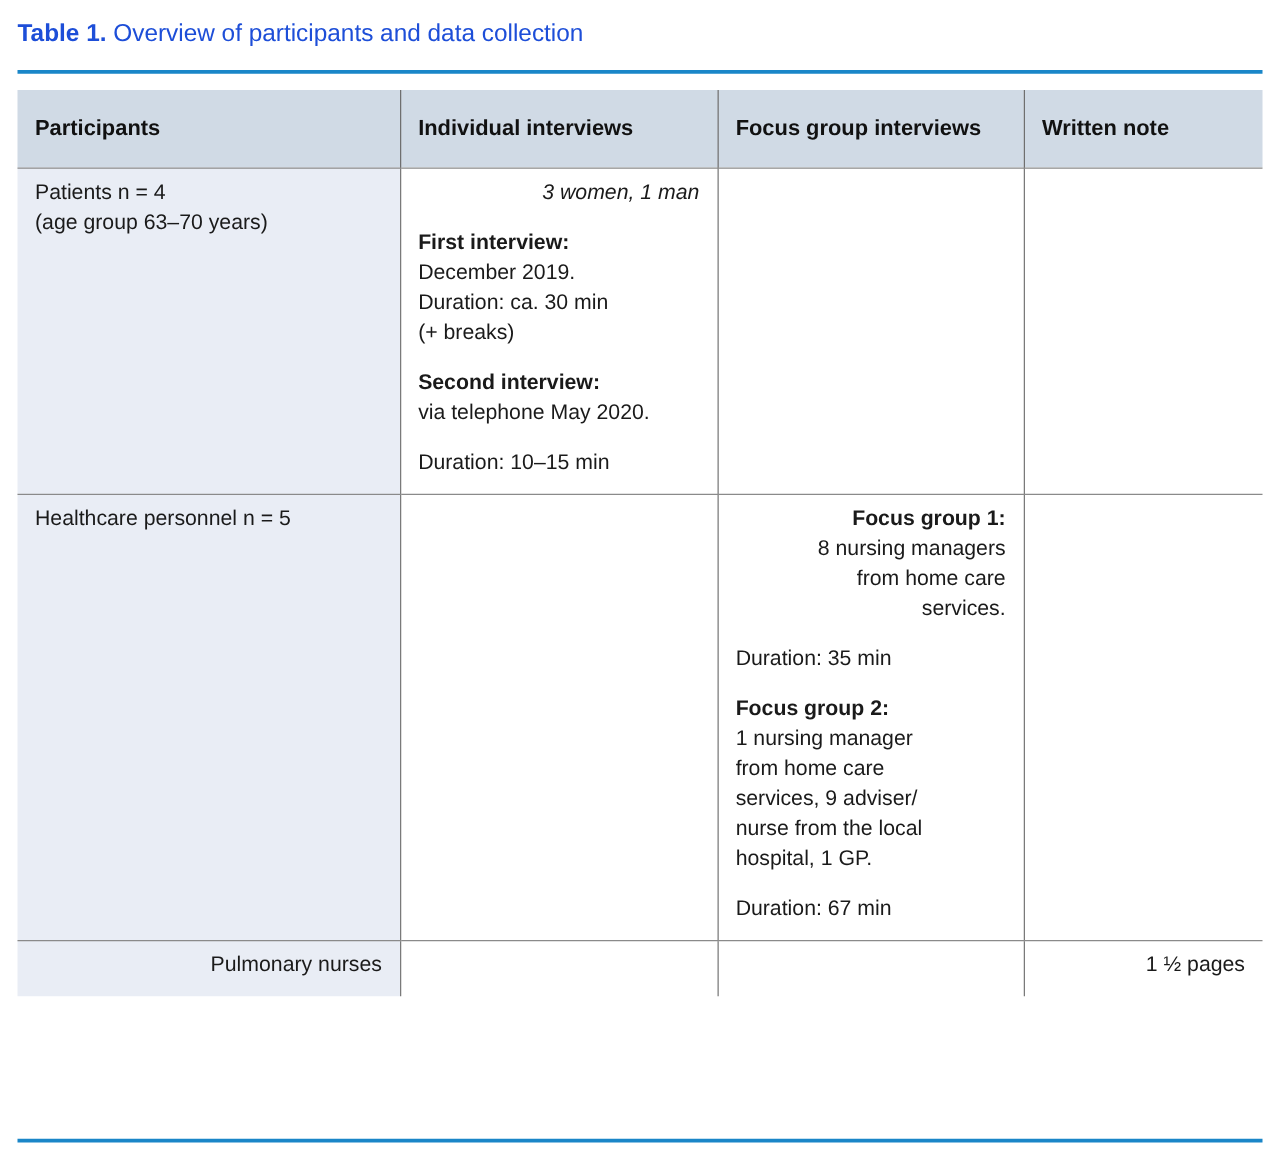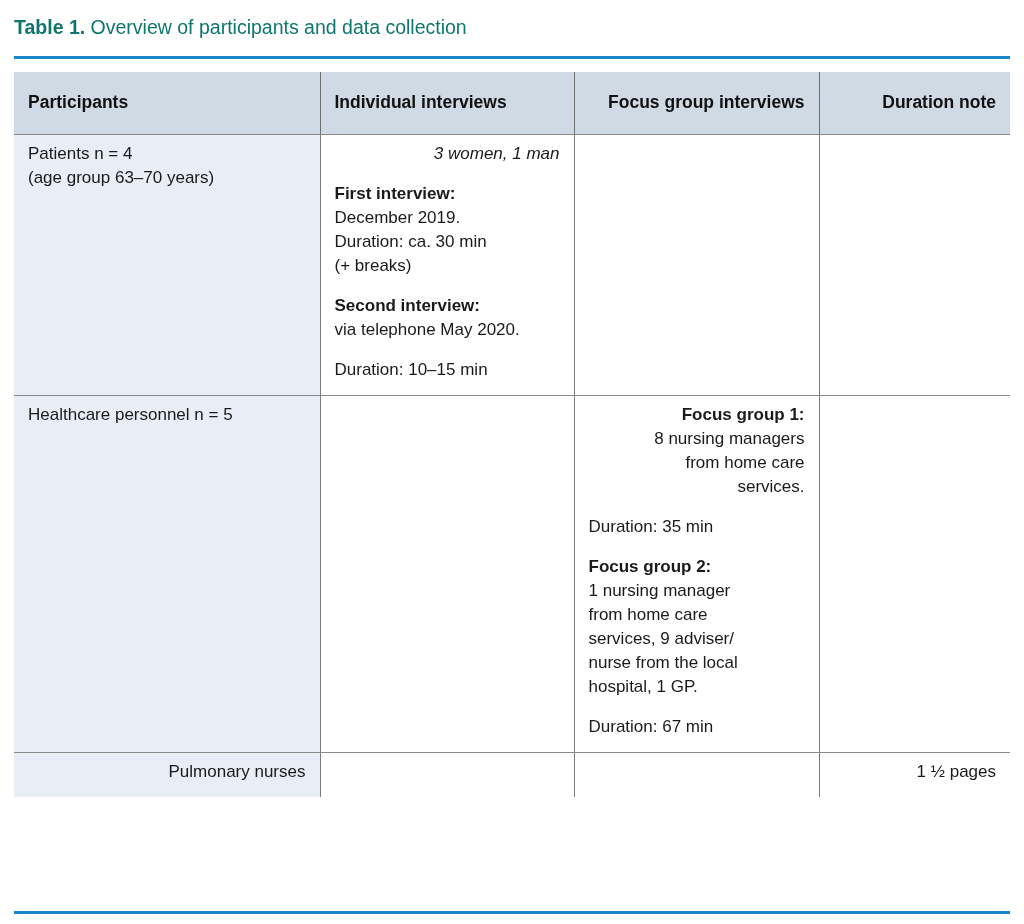--- a/index.html
+++ b/index.html
@@ -22,21 +22,21 @@
     box-sizing: border-box;
   }
 
   
   .caption {
     position: absolute;
     left: 14px;
     top: 14px;
     font-size: 19.5px;
     line-height: 26px;
-    color: #0f766e;
+    color: #1d4ed8;
     white-space: nowrap;
   }
   .caption .lbl {
     font-weight: bold;
   }
 
   
   .rule-blue {
     position: absolute;
     left: 14px;
@@ -70,21 +70,21 @@
     font-size: 17.5px;
     font-weight: bold;
     color: #111111;
     padding: 10px 14px 12px 14px;
     vertical-align: middle;
     line-height: 22px;
     border-right: 1px solid #6f6f6f;
     border-bottom: 1px solid #8a8a8a;
   }
   thead th.h-left { text-align: left; }
-  thead th.h-center { text-align: right; }
+  thead th.h-center { text-align: left; }
   thead th.last { border-right: none; }
   thead tr { height: 62px; }
 
   
   tbody td {
     font-size: 17px;
     line-height: 24px;
     color: #1a1a1a;
     padding: 7px 14px 13px 14px;
     vertical-align: top;
@@ -128,21 +128,21 @@
         <col class="c1">
           <col class="c2">
           <col class="c3">
           <col class="c4">
       </colgroup>
       <thead>
         <tr>
           <th class="h-left">Participants</th>
           <th class="h-left">Individual interviews</th>
           <th class="h-center">Focus group interviews</th>
-          <th class="h-center last">Duration note</th>
+          <th class="h-center last">Written note</th>
         </tr>
       </thead>
       <tbody>
 
         <tr>
           <td class="col-first">
             <span class="ln">Patients n = 4</span>
             <span class="ln">(age group 63–70 years)</span>
           </td>
           <td>

